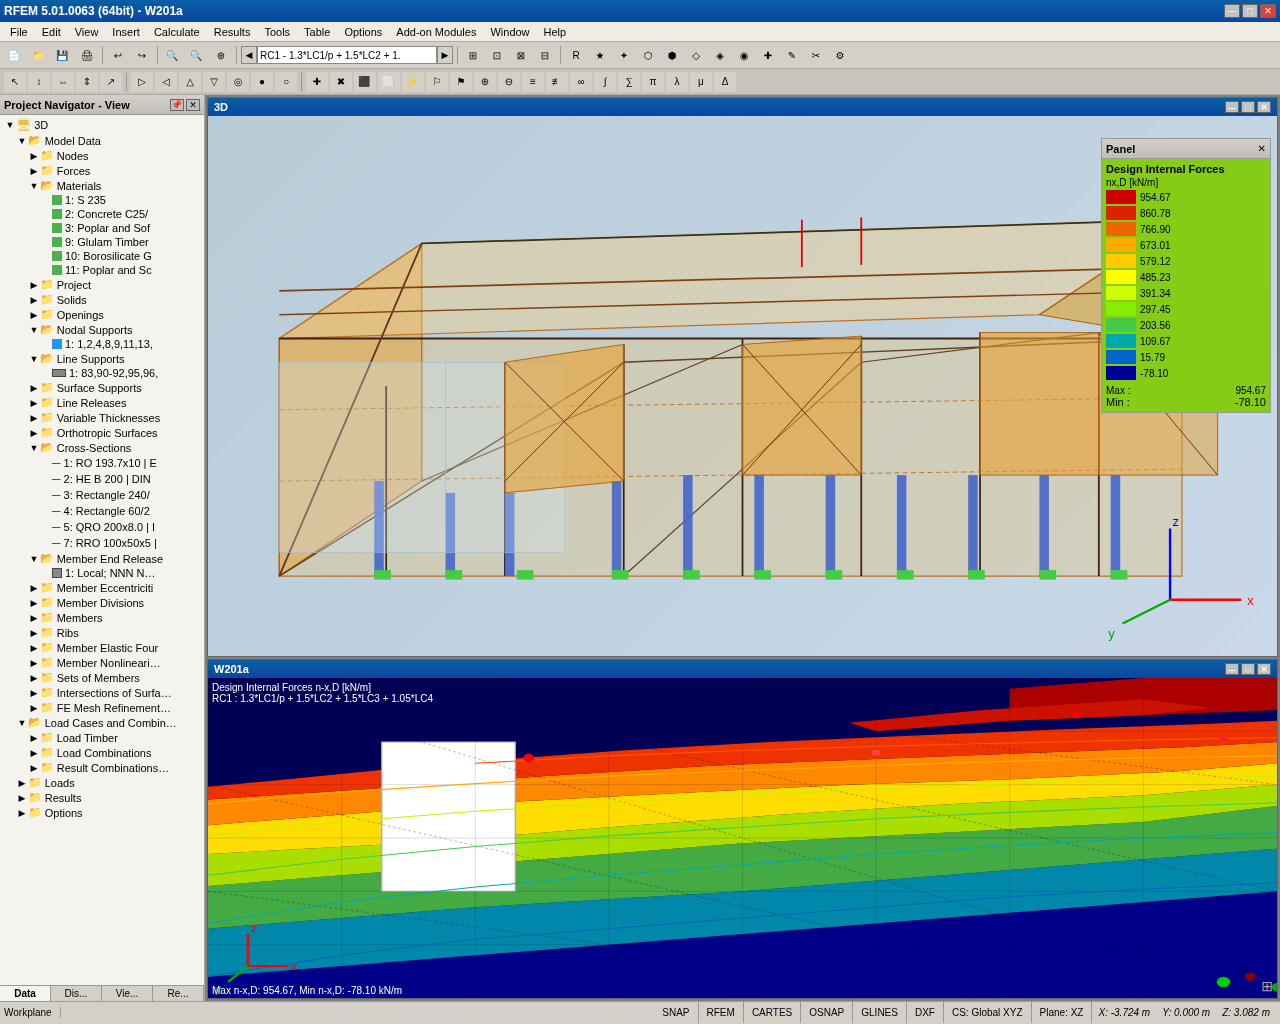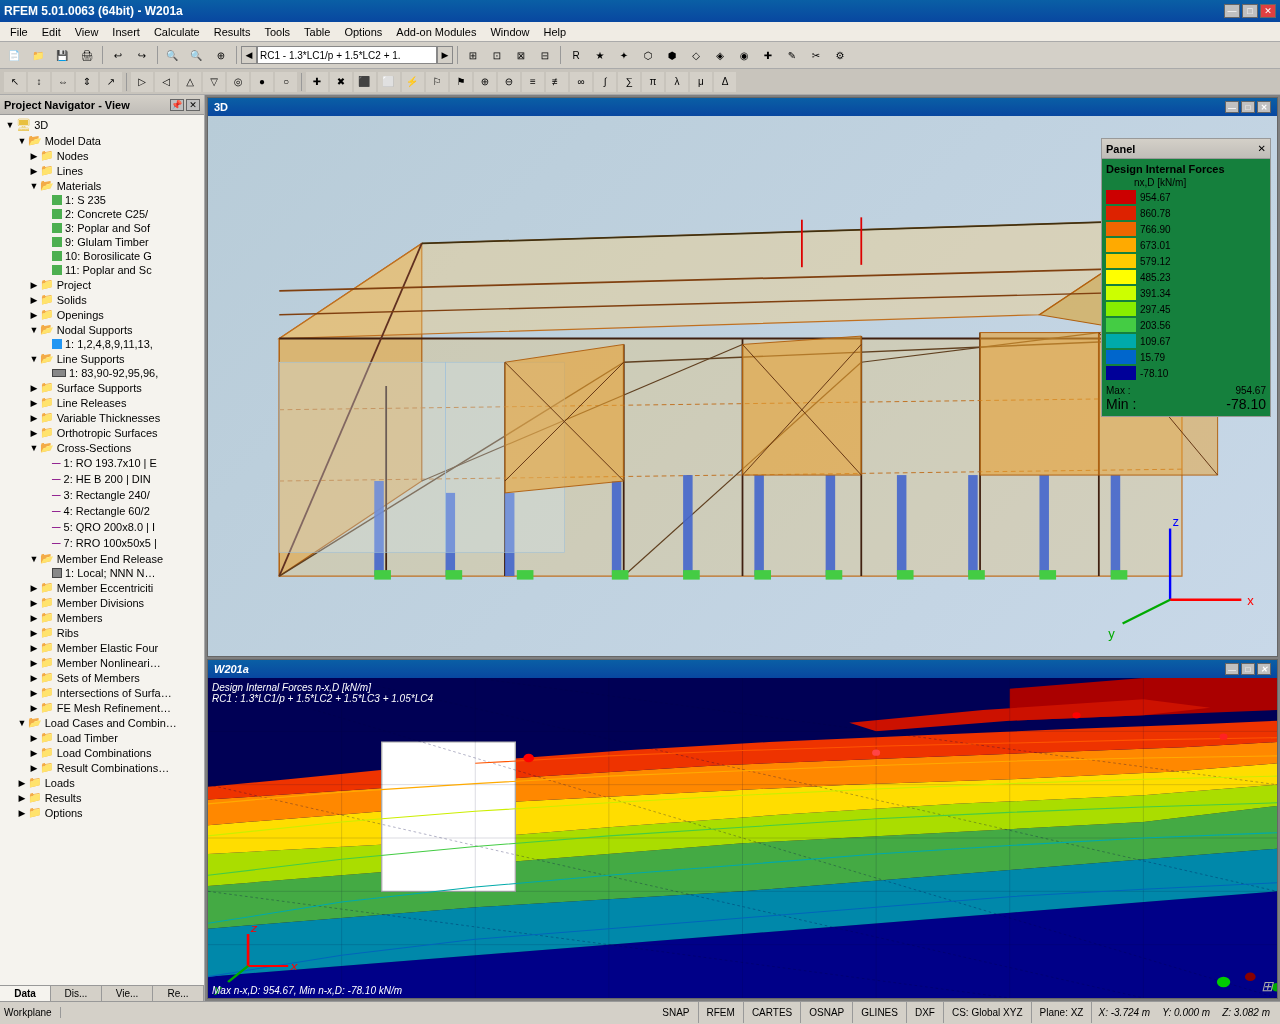--- a/index.html
+++ b/index.html
@@ -41,31 +41,31 @@
 
     
     .view-3d { flex: 1; background: #e8e8e8; border: 1px solid #666; position: relative; min-height: 0; }
     .view-header { background: linear-gradient(to bottom, #0a5fa5, #0847a0); color: white; height: 18px; display: flex; align-items: center; padding: 0 6px; font-size: 11px; font-weight: bold; justify-content: space-between; }
     .view-header-controls { display: flex; gap: 2px; }
     .view-header-btn { width: 14px; height: 12px; background: #c0c0c0; border: 1px solid #666; font-size: 8px; display: flex; align-items: center; justify-content: center; }
 
     .view-canvas { width: 100%; height: calc(100% - 18px); position: relative; overflow: hidden; background: #c8d8e8; }
 
     
-    .view-bottom { height: 340px; background: #f0f0f0; border: 1px solid #666; position: relative; font-style: italic; }
+    .view-bottom { height: 340px; background: #f0f0f0; border: 1px solid #666; position: relative; }
     .bottom-canvas { width: 100%; height: calc(100% - 18px); position: relative; overflow: hidden; }
 
     
-    .panel-sidebar { width: 170px; background: #15803d; border: 1px solid #999; position: absolute; right: 6px; top: 22px; }
+    .panel-sidebar { width: 170px; background: #84cc16; border: 1px solid #999; position: absolute; right: 6px; top: 22px; }
     .panel-header { background: linear-gradient(to bottom, #d4d0c8, #c0bdb8); border-bottom: 1px solid #999; padding: 2px 4px; display: flex; justify-content: space-between; align-items: center; height: 20px; }
     .panel-title { font-size: 11px; font-weight: bold; }
     .panel-close { font-size: 10px; cursor: pointer; }
     .panel-content { padding: 4px; }
     .panel-section-title { font-size: 11px; font-weight: bold; margin-bottom: 2px; }
-    .panel-label { font-size: 10px; margin-bottom: 1px; margin-left: 28px; }
+    .panel-label { font-size: 10px; margin-bottom: 1px; }
 
     
     .legend-bar { display: flex; flex-direction: column; margin-bottom: 4px; }
     .legend-entry { display: flex; align-items: center; height: 16px; }
     .legend-color { width: 30px; height: 14px; margin-right: 4px; }
     .legend-value { font-size: 10px; }
 
     
     .status-bar { height: 22px; background: #d4d0c8; border-top: 1px solid #999; display: flex; align-items: center; padding: 0 4px; gap: 0; font-size: 10px; }
     .status-item { padding: 0 8px; border-right: 1px solid #999; height: 100%; display: flex; align-items: center; }
@@ -213,21 +213,21 @@
         <span class="tree-indent" style="width:28px;"></span>
         <span class="tree-expand">▶</span>
         <span style="color:#e8c040; font-size:11px; margin-right:3px;">📁</span>
         <span class="tree-label">Nodes</span>
       </div>
 
       <div class="tree-item">
         <span class="tree-indent" style="width:28px;"></span>
         <span class="tree-expand">▶</span>
         <span style="color:#e8c040; font-size:11px; margin-right:3px;">📁</span>
-        <span class="tree-label">Lines</span>
+        <span class="tree-label">Forces</span>
       </div>
 
       <div class="tree-item">
         <span class="tree-indent" style="width:28px;"></span>
         <span class="tree-expand">▼</span>
         <span style="color:#e8c040; font-size:11px; margin-right:3px;">📂</span>
         <span class="tree-label">Materials</span>
       </div>
 
       <div class="tree-item">
@@ -675,21 +675,21 @@
                 </div>
                 <div class="legend-entry">
                   <div class="legend-color" style="background:#000099;"></div>
                   <span class="legend-value">-78.10</span>
                 </div>
               </div>
             <div style="display:flex;justify-content:space-between;margin-top:4px;font-size:10px;">
               <span>Max :</span>
               <span>954.67</span>
             </div>
-            <div style="display:flex;justify-content:space-between;font-size:14px;">
+            <div style="display:flex;justify-content:space-between;font-size:11px;">
               <span>Min :</span>
               <span>-78.10</span>
             </div>
           </div>
         </div>
       </div>
     </div>
 
     <div class="view-bottom">
       <div class="view-header">

